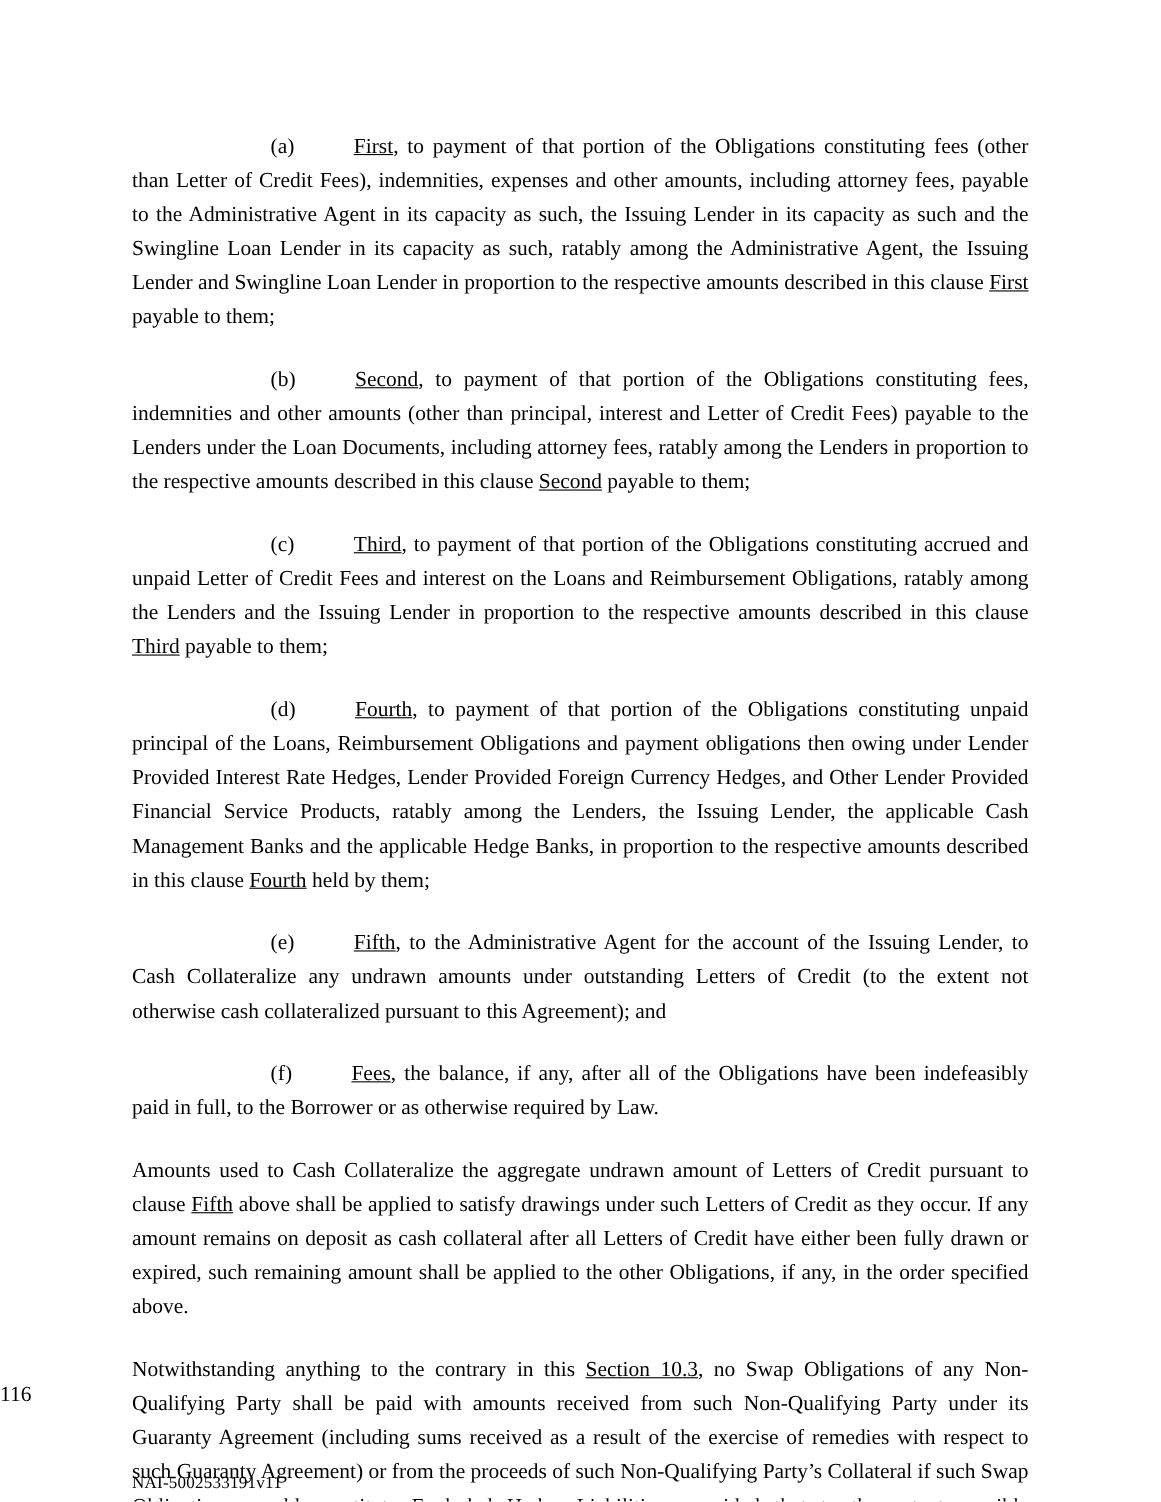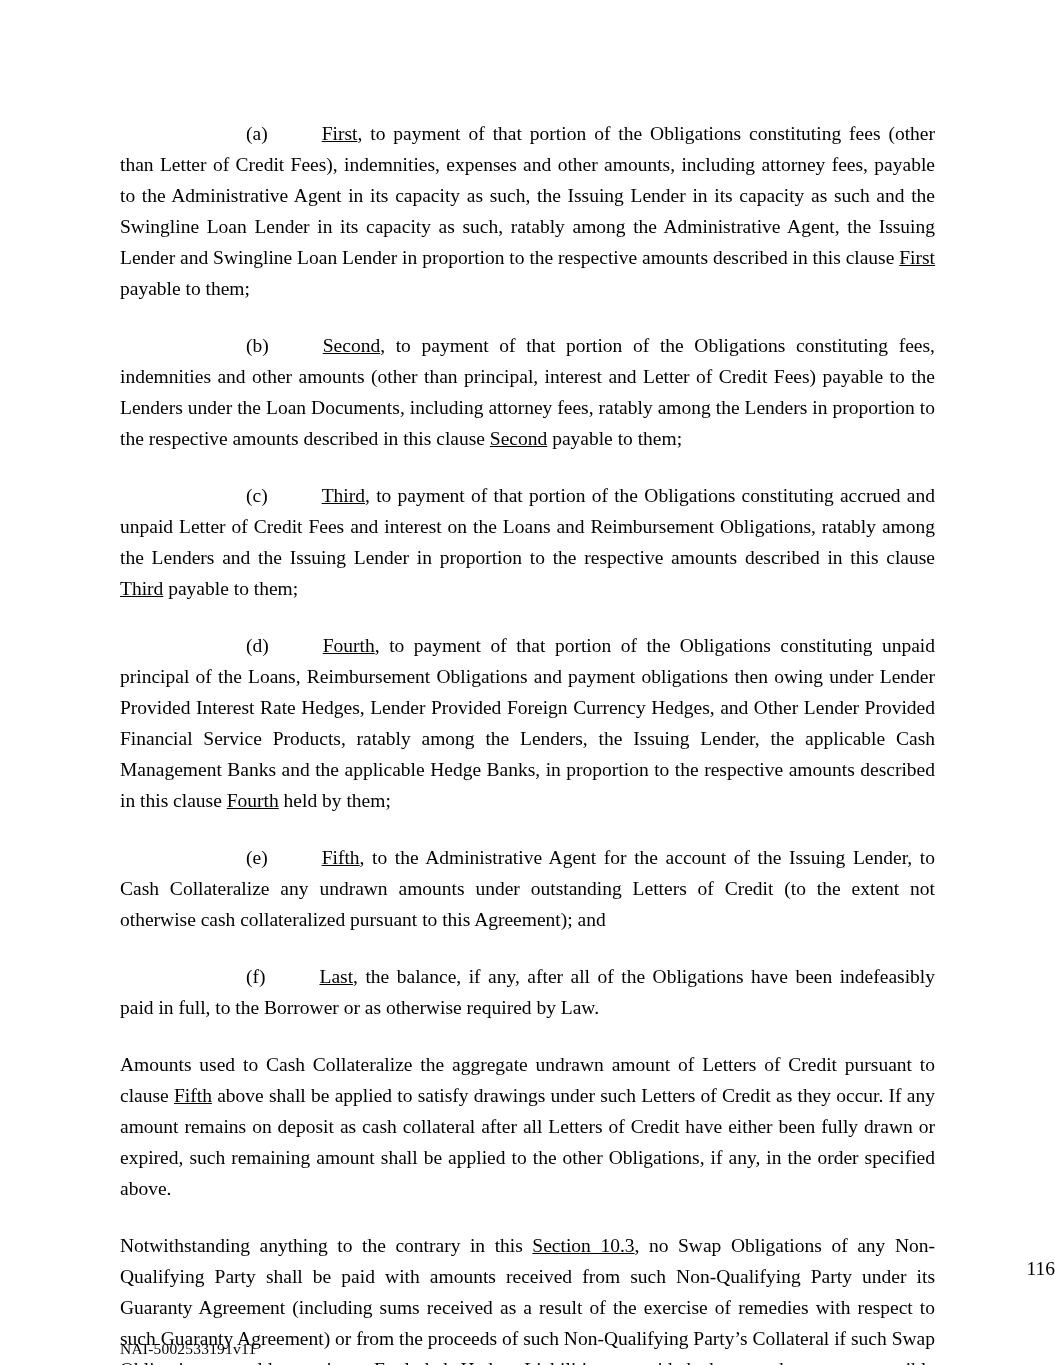--- a/index.html
+++ b/index.html
@@ -53,42 +53,42 @@
     top: 1340px;
     font-size: 15.5px;
     font-family: "Liberation Serif", "DejaVu Serif", serif;
     letter-spacing: 0.2px;
   }
   .page-number {
     position: absolute;
     top: 1258px;
     left: 0;
     width: 1055px;
-    text-align: right;
+    text-align: left;
     font-size: 19.5px;
   }
 </style>
 </head>
 <body>
 
 <div class="page">
 
   <div class="content">
 
     <p class="para indent"><span>(a)</span><span class="tab"></span><u>First</u><span>, to payment of that portion of the Obligations constituting fees (other than Letter of Credit Fees), indemnities, expenses and other amounts, including attorney fees, payable to the Administrative Agent in its capacity as such, the Issuing Lender in its capacity as such and the Swingline Loan Lender in its capacity as such, ratably among the Administrative Agent, the Issuing Lender and Swingline Loan Lender in proportion to the respective amounts described in this clause </span><u>First</u><span> payable to them;</span></p>
 
     <p class="para indent"><span>(b)</span><span class="tab"></span><u>Second</u><span>, to payment of that portion of the Obligations constituting fees, indemnities and other amounts (other than principal, interest and Letter of Credit Fees) payable to the Lenders under the Loan Documents, including attorney fees, ratably among the Lenders in proportion to the respective amounts described in this clause </span><u>Second</u><span> payable to them;</span></p>
 
     <p class="para indent"><span>(c)</span><span class="tab"></span><u>Third</u><span>, to payment of that portion of the Obligations constituting accrued and unpaid Letter of Credit Fees and interest on the Loans and Reimbursement Obligations, ratably among the Lenders and the Issuing Lender in proportion to the respective amounts described in this clause </span><u>Third</u><span> payable to them;</span></p>
 
     <p class="para indent"><span>(d)</span><span class="tab"></span><u>Fourth</u><span>, to payment of that portion of the Obligations constituting unpaid principal of the Loans, Reimbursement Obligations and payment obligations then owing under Lender Provided Interest Rate Hedges, Lender Provided Foreign Currency Hedges, and Other Lender Provided Financial Service Products, ratably among the Lenders, the Issuing Lender, the applicable Cash Management Banks and the applicable Hedge Banks, in proportion to the respective amounts described in this clause </span><u>Fourth</u><span> held by them;</span></p>
 
     <p class="para indent"><span>(e)</span><span class="tab"></span><u>Fifth</u><span>, to the Administrative Agent for the account of the Issuing Lender, to Cash Collateralize any undrawn amounts under outstanding Letters of Credit (to the extent not otherwise cash collateralized pursuant to this Agreement); and</span></p>
 
-    <p class="para indent"><span>(f)</span><span class="tab"></span><u>Last</u><span>, the balance, if any, after all of the Obligations have been indefeasibly paid in full, to the Borrower or as otherwise required by Law.</span></p>
+    <p class="para indent"><span>(f)</span><span class="tab"></span><u>Fees</u><span>, the balance, if any, after all of the Obligations have been indefeasibly paid in full, to the Borrower or as otherwise required by Law.</span></p>
 
     <p class="para"><span>Amounts used to Cash Collateralize the aggregate undrawn amount of Letters of Credit pursuant to clause </span><u>Fifth</u><span> above shall be applied to satisfy drawings under such Letters of Credit as they occur. If any amount remains on deposit as cash collateral after all Letters of Credit have either been fully drawn or expired, such remaining amount shall be applied to the other Obligations, if any, in the order specified above.</span></p>
 
     <p class="para"><span>Notwithstanding anything to the contrary in this </span><u>Section 10.3</u><span>, no Swap Obligations of any Non-Qualifying Party shall be paid with amounts received from such Non-Qualifying Party under its Guaranty Agreement (including sums received as a result of the exercise of remedies with respect to such Guaranty Agreement) or from the proceeds of such Non-Qualifying Party’s Collateral if such Swap Obligations would constitute Excluded Hedge Liabilities; </span><u>provided</u><span> that to the extent possible appropriate adjustments shall be made with respect to payments and/or the proceeds of Collateral from other Loan Parties that are Eligible Contract Participants with respect to such Swap Obligations to preserve the allocation to Obligations otherwise specified above in this </span></p>
 
   </div>
 
   <div class="page-number">116</div>
   <div class="footer-id">NAI-5002533191v11</div>
 

